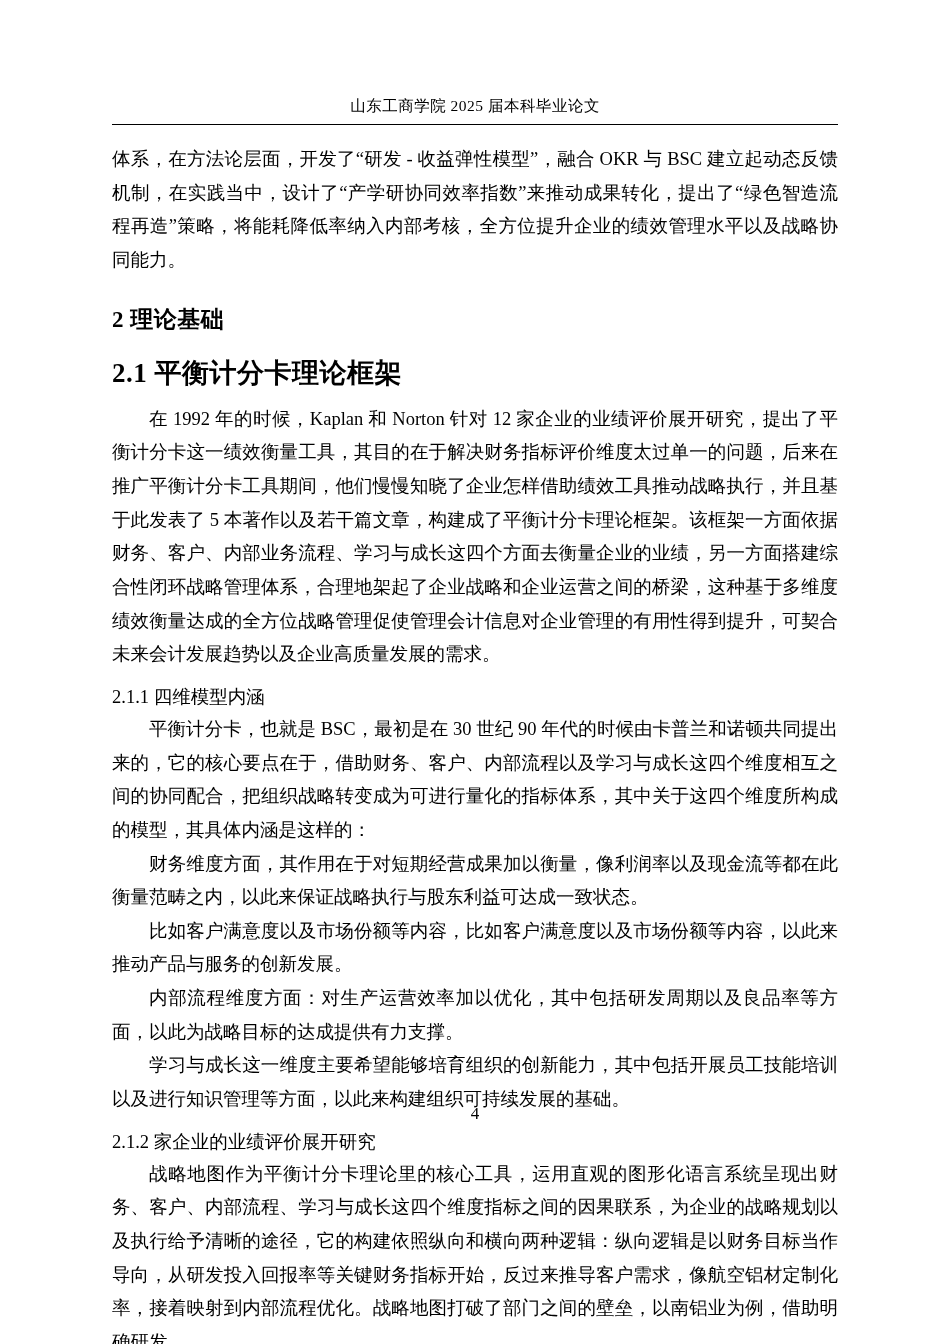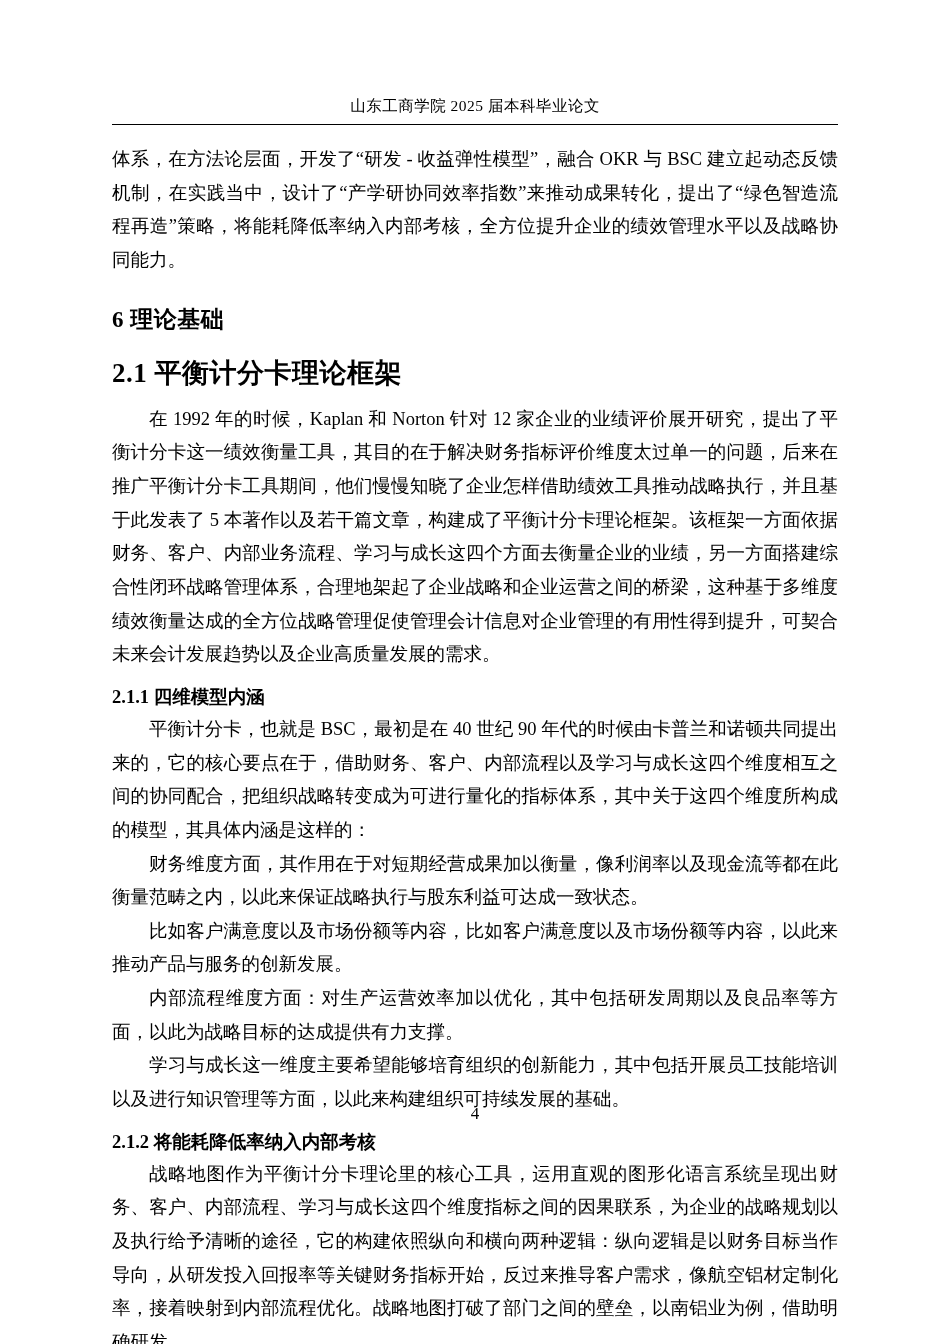--- a/index.html
+++ b/index.html
@@ -49,21 +49,21 @@
     letter-spacing: 0.5px;
   }
   h3.subsection {
     font-size: 27px;
     font-weight: bold;
     margin: 20px 0 12px 0;
     letter-spacing: 0.5px;
   }
   h4.subsubsection {
     font-size: 18.5px;
-    font-weight: bold;
+    font-weight: normal;
     margin: 12px 0 4px 0;
   }
   .para-block p {
     margin-bottom: 2px;
   }
   .footer {
     position: absolute;
     bottom: 38px;
     left: 0;
     width: 950px;
@@ -76,35 +76,35 @@
 
 <div class="page">
 
   <div class="header">山东工商学院 2025 届本科毕业论文</div>
   <div class="header-rule"></div>
 
   <div class="para-block">
     <p>体系，在方法论层面，开发了“研发 - 收益弹性模型”，融合 OKR 与 BSC 建立起动态反馈机制，在实践当中，设计了“产学研协同效率指数”来推动成果转化，提出了“绿色智造流程再造”策略，将能耗降低率纳入内部考核，全方位提升企业的绩效管理水平以及战略协同能力。</p>
   </div>
 
-  <h2 class="section">6  理论基础</h2>
+  <h2 class="section">2  理论基础</h2>
 
   <h3 class="subsection">2.1  平衡计分卡理论框架</h3>
 
   <p class="indent">在 1992 年的时候，Kaplan 和 Norton 针对 12 家企业的业绩评价展开研究，提出了平衡计分卡这一绩效衡量工具，其目的在于解决财务指标评价维度太过单一的问题，后来在推广平衡计分卡工具期间，他们慢慢知晓了企业怎样借助绩效工具推动战略执行，并且基于此发表了 5 本著作以及若干篇文章，构建成了平衡计分卡理论框架。该框架一方面依据财务、客户、内部业务流程、学习与成长这四个方面去衡量企业的业绩，另一方面搭建综合性闭环战略管理体系，合理地架起了企业战略和企业运营之间的桥梁，这种基于多维度绩效衡量达成的全方位战略管理促使管理会计信息对企业管理的有用性得到提升，可契合未来会计发展趋势以及企业高质量发展的需求。</p>
 
   <h4 class="subsubsection">2.1.1  四维模型内涵</h4>
 
-  <p class="indent">平衡计分卡，也就是 BSC，最初是在 40 世纪 90 年代的时候由卡普兰和诺顿共同提出来的，它的核心要点在于，借助财务、客户、内部流程以及学习与成长这四个维度相互之间的协同配合，把组织战略转变成为可进行量化的指标体系，其中关于这四个维度所构成的模型，其具体内涵是这样的：</p>
+  <p class="indent">平衡计分卡，也就是 BSC，最初是在 30 世纪 90 年代的时候由卡普兰和诺顿共同提出来的，它的核心要点在于，借助财务、客户、内部流程以及学习与成长这四个维度相互之间的协同配合，把组织战略转变成为可进行量化的指标体系，其中关于这四个维度所构成的模型，其具体内涵是这样的：</p>
   <p class="indent">财务维度方面，其作用在于对短期经营成果加以衡量，像利润率以及现金流等都在此衡量范畴之内，以此来保证战略执行与股东利益可达成一致状态。</p>
   <p class="indent">比如客户满意度以及市场份额等内容，比如客户满意度以及市场份额等内容，以此来推动产品与服务的创新发展。</p>
   <p class="indent">内部流程维度方面：对生产运营效率加以优化，其中包括研发周期以及良品率等方面，以此为战略目标的达成提供有力支撑。</p>
   <p class="indent">学习与成长这一维度主要希望能够培育组织的创新能力，其中包括开展员工技能培训以及进行知识管理等方面，以此来构建组织可持续发展的基础。</p>
 
-  <h4 class="subsubsection">2.1.2  将能耗降低率纳入内部考核</h4>
+  <h4 class="subsubsection">2.1.2  家企业的业绩评价展开研究</h4>
 
   <p class="indent">战略地图作为平衡计分卡理论里的核心工具，运用直观的图形化语言系统呈现出财务、客户、内部流程、学习与成长这四个维度指标之间的因果联系，为企业的战略规划以及执行给予清晰的途径，它的构建依照纵向和横向两种逻辑：纵向逻辑是以财务目标当作导向，从研发投入回报率等关键财务指标开始，反过来推导客户需求，像航空铝材定制化率，接着映射到内部流程优化。战略地图打破了部门之间的壁垒，以南铝业为例，借助明确研发</p>
 
   <div class="footer">
     <span>4</span>
   </div>
 
 </div>
 
 </body></html>

